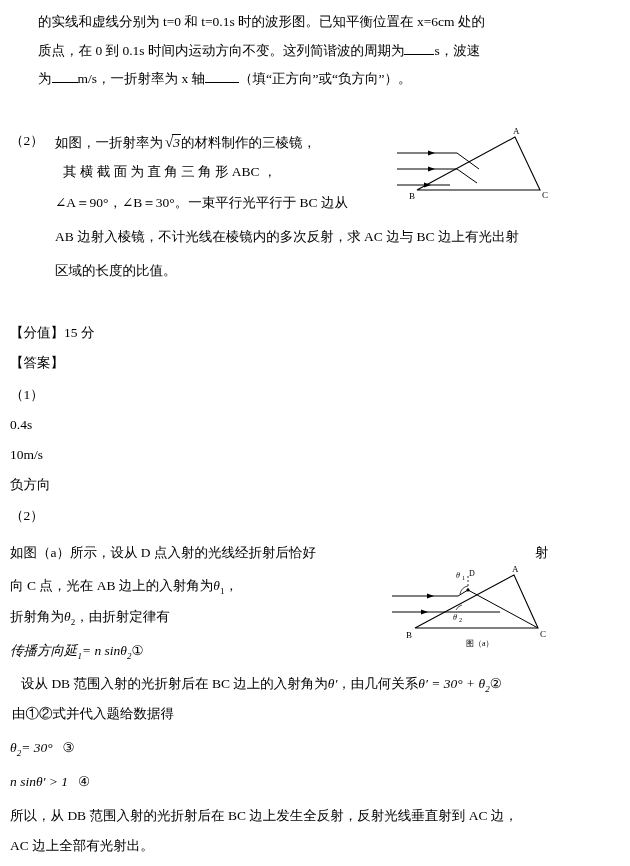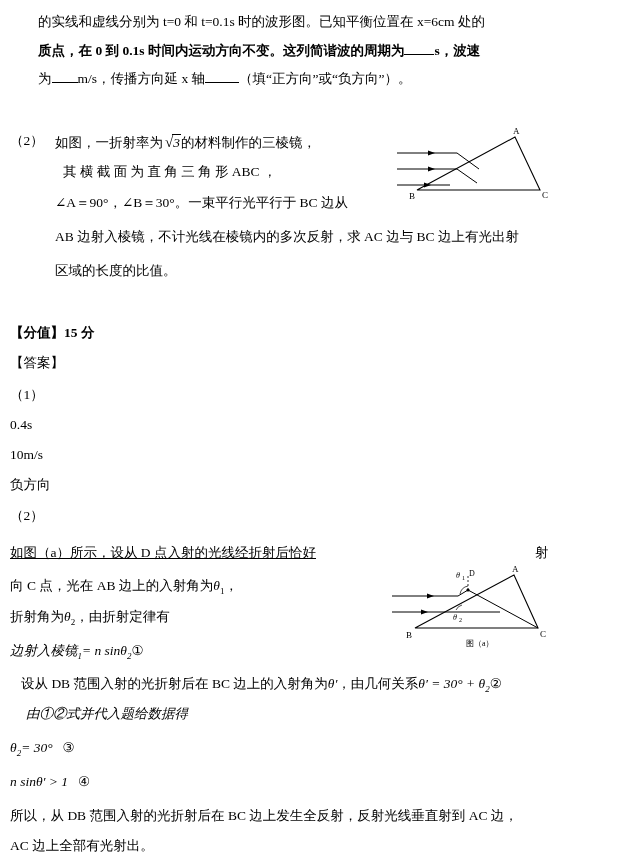--- a/index.html
+++ b/index.html
@@ -56,25 +56,25 @@
     border-bottom: 1px solid #000;
     height: 0.9em;
   }
 </style>
 </head>
 <body>
 
 <div class="page">
 
   <div class="line" style="left:38px; top:14px;">的实线和虚线分别为 t=0 和 t=0.1s 时的波形图。已知平衡位置在 x=6cm 处的</div>
-  <div class="line" style="left:38px; top:42px;font-weight:bold;">
+  <div class="line" style="left:38px; top:42px;">
     <span>质点，在 0 到 0.1s 时间内运动方向不变。这列简谐波的周期为</span><span class="underline-blank" style="width:30px;"></span><span>s，波速</span>
   </div>
   <div class="line" style="left:38px; top:70px;">
-    <span>为</span><span class="underline-blank" style="width:26px;"></span><span>m/s，传播方向延 x 轴</span><span class="underline-blank" style="width:34px;"></span><span>（填“正方向”或“负方向”）。</span>
+    <span>为</span><span class="underline-blank" style="width:26px;"></span><span>m/s，一折射率为 x 轴</span><span class="underline-blank" style="width:34px;"></span><span>（填“正方向”或“负方向”）。</span>
   </div>
 
   <div class="line" style="left:10px; top:133px;">（2）</div>
   <div class="line" style="left:55px; top:133px;">
     <span>如图，一折射率为</span><span class="sqrt-wrap"><span class="sqrt-sym">√</span><span class="sqrt-bar italic">3</span></span><span>的材料制作的三棱镜，</span>
   </div>
   <div class="line" style="left:63px; top:164px;">其 横 截 面 为 直 角 三 角 形 ABC ，</div>
   <div class="line" style="left:55px; top:195px;">∠A＝90°，∠B＝30°。一束平行光平行于 BC 边从</div>
   <div class="line" style="left:55px; top:229px;">AB 边射入棱镜，不计光线在棱镜内的多次反射，求 AC 边与 BC 边上有光出射</div>
   <div class="line" style="left:55px; top:263px;">区域的长度的比值。</div>
@@ -93,51 +93,51 @@
 
       <line x1="62" y1="28" x2="84" y2="44" stroke="#000" stroke-width="1"></line>
       <line x1="62" y1="44" x2="82" y2="58" stroke="#000" stroke-width="1"></line>
 
       <text x="118" y="9" font-family="Liberation Serif, serif" font-size="9">A</text>
       <text x="14" y="74" font-family="Liberation Serif, serif" font-size="9">B</text>
       <text x="147" y="73" font-family="Liberation Serif, serif" font-size="9">C</text>
     </svg>
   </div>
 
-  <div class="line" style="left:10px; top:325px;font-weight:bold;">
+  <div class="line" style="left:10px; top:325px;">
     <span>【分值】</span><span>15 分</span>
   </div>
 
   <div class="line" style="left:10px; top:355px;">【答案】</div>
   <div class="line" style="left:10px; top:387px;">（1）</div>
   <div class="line" style="left:10px; top:417px;">0.4s</div>
   <div class="line" style="left:10px; top:447px;">10m/s</div>
   <div class="line" style="left:10px; top:477px;">负方向</div>
   <div class="line" style="left:10px; top:508px;">（2）</div>
 
-  <div class="line" style="left:10px; top:545px;text-decoration:underline;">如图（a）所示，设从 D 点入射的光线经折射后恰好</div>
+  <div class="line" style="left:10px; top:545px;">如图（a）所示，设从 D 点入射的光线经折射后恰好</div>
   <div class="line" style="left:535px; top:545px;">射</div>
 
   <div class="line" style="left:10px; top:578px;">
     <span>向 C 点，光在 AB 边上的入射角为</span><span class="italic">θ</span><span class="sub">1</span><span>，</span>
   </div>
 
   <div class="line" style="left:10px; top:609px;">
     <span>折射角为</span><span class="italic">θ</span><span class="sub">2</span><span>，由折射定律有</span>
   </div>
 
   <div class="line italic" style="left:10px; top:643px;">
-    <span>边射入棱镜</span><span class="sub">1</span><span>= n sinθ</span><span class="sub">2</span><span style="font-style:normal;">①</span>
+    <span>传播方向延</span><span class="sub">1</span><span>= n sinθ</span><span class="sub">2</span><span style="font-style:normal;">①</span>
   </div>
 
   <div class="line" style="left:10px; top:676px;margin-left:11px;">
     <span>设从 DB 范围入射的光折射后在 BC 边上的入射角为</span><span class="italic">θ′</span><span>，由几何关系</span><span class="italic">θ′ = 30° + θ</span><span class="sub italic">2</span><span>②</span>
   </div>
 
-  <div class="line" style="left:26px; top:706px;font-style:italic;">由①②式并代入题给数据得</div>
+  <div class="line" style="left:12px; top:706px;">由①②式并代入题给数据得</div>
 
   <div class="line" style="left:10px; top:740px;">
     <span class="italic">θ</span><span class="sub italic">2</span><span class="italic">= 30°</span><span style="margin-left:10px;">③</span>
   </div>
 
   <div class="line" style="left:10px; top:774px;">
     <span class="italic">n sinθ′ &gt; 1</span><span style="margin-left:10px;">④</span>
   </div>
 
   <div class="line" style="left:10px; top:838px;">AC 边上全部有光射出。</div>

